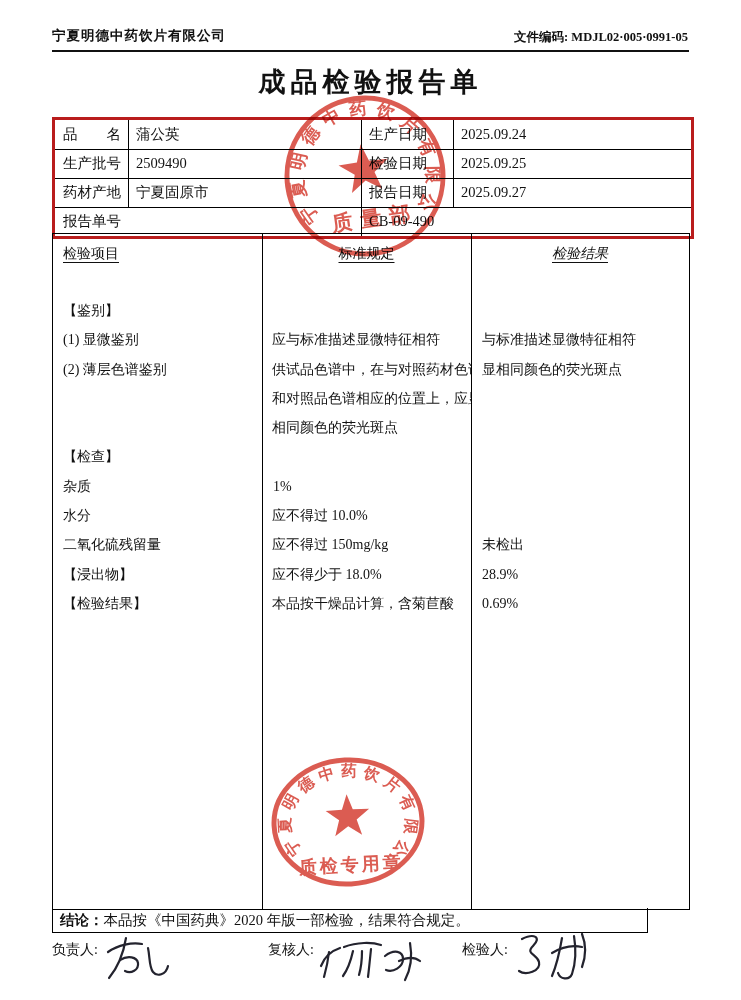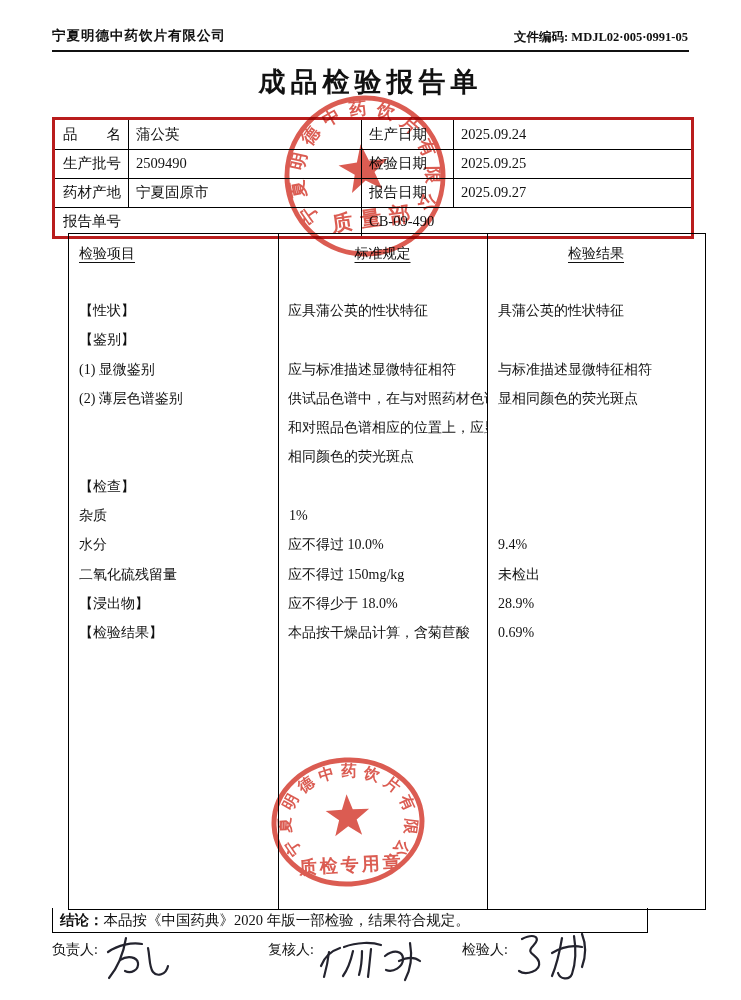--- a/index.html
+++ b/index.html
@@ -14,28 +14,28 @@
   .hdr-code{right:53px;top:29px;font-size:12.5px;font-weight:bold;}
   .hdr-rule{left:52px;top:50px;width:637px;height:2px;background:#111;}
   
   .title{left:0;top:64px;width:741px;text-align:center;font-size:27px;font-weight:bold;letter-spacing:5px;}
   
   .info-table{left:52px;top:117px;width:636px;height:116px;border:3px solid #b91c1c;font-size:14.5px;}
   .line-h{position:absolute;left:0;width:100%;height:1px;background:#000;}
   .line-v{position:absolute;top:0;width:1px;background:#000;}
   .cell{position:absolute;height:29px;line-height:29px;white-space:nowrap;}
   
-  .main-table{left:52px;top:233px;width:636px;height:675px;border:1px solid #000;font-size:14px;margin-left:16px;}
+  .main-table{left:52px;top:233px;width:636px;height:675px;border:1px solid #000;font-size:14px;}
   .mt-col-line1{left:209px;height:100%;}
   .mt-col-line2{left:418px;height:100%;}
   .mt-head{position:absolute;top:9px;height:22px;line-height:22px;}
   .mt-head span{text-decoration:underline;text-underline-offset:4px;}
   .mt-h1{left:10px;}
   .mt-h2{left:209px;width:209px;text-align:center;}
-  .mt-h3{left:418px;width:218px;text-align:center;}
+  .mt-h3{left:418px;width:218px;text-align:center;font-style:italic;}
   #mt-rows{position:absolute;left:0;top:62px;width:636px;}
   .mt-row{display:grid;grid-template-columns:209px 209px 218px;}
   .mt-c{overflow:hidden;}
   .mt-c1{padding-left:10px;}
   .mt-c2{padding-left:10px;}
   .mt-c3{padding-left:11px;}
   .mt-line{line-height:29.3px;white-space:nowrap;}
   
   .conclusion{left:52px;top:908px;width:596px;height:25px;border:1px solid #000;border-top:none;
     line-height:25px;font-size:14.5px;white-space:nowrap;padding-left:7px;box-sizing:border-box;}
@@ -84,31 +84,20 @@
 
 <div class="abs main-table">
   <div class="line-v mt-col-line1"></div>
   <div class="line-v mt-col-line2"></div>
   <div class="mt-head mt-h1"><span>检验项目</span></div>
   <div class="mt-head mt-h2"><span>标准规定</span></div>
   <div class="mt-head mt-h3"><span>检验结果</span></div>
   <div id="mt-rows">
       <div class="mt-row">
         <div class="mt-c mt-c1">
-          <div class="mt-line">【性状】</div>
-        </div>
-        <div class="mt-c mt-c2">
-          <div class="mt-line">应具蒲公英的性状特征</div>
-        </div>
-        <div class="mt-c mt-c3">
-          <div class="mt-line">具蒲公英的性状特征</div>
-        </div>
-      </div>
-      <div class="mt-row">
-        <div class="mt-c mt-c1">
           <div class="mt-line">【鉴别】</div>
         </div>
         <div class="mt-c mt-c2">
           <div class="mt-line">&nbsp;</div>
         </div>
         <div class="mt-c mt-c3">
           <div class="mt-line">&nbsp;</div>
         </div>
       </div>
       <div class="mt-row">
@@ -153,23 +142,20 @@
         <div class="mt-c mt-c3">
           <div class="mt-line">1%</div>
         </div>
       </div>
       <div class="mt-row">
         <div class="mt-c mt-c1">
           <div class="mt-line">水分</div>
         </div>
         <div class="mt-c mt-c2">
           <div class="mt-line">应不得过 10.0%</div>
-        </div>
-        <div class="mt-c mt-c3">
-          <div class="mt-line">9.4%</div>
         </div>
       </div>
       <div class="mt-row">
         <div class="mt-c mt-c1">
           <div class="mt-line">二氧化硫残留量</div>
         </div>
         <div class="mt-c mt-c2">
           <div class="mt-line">应不得过 150mg/kg</div>
         </div>
         <div class="mt-c mt-c3">

